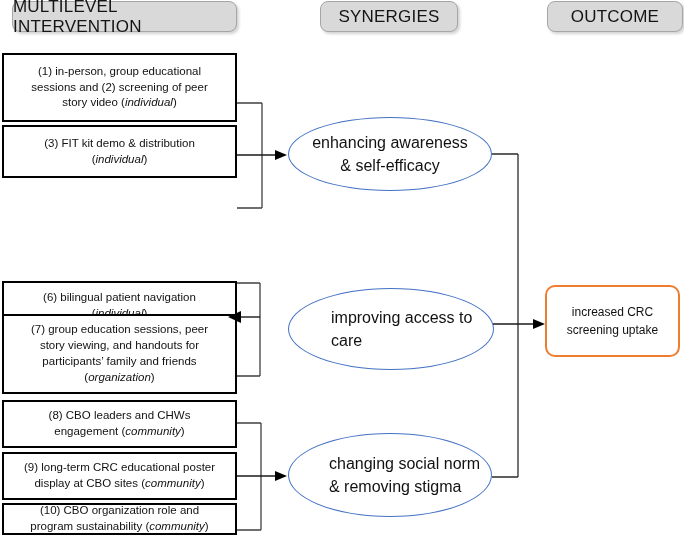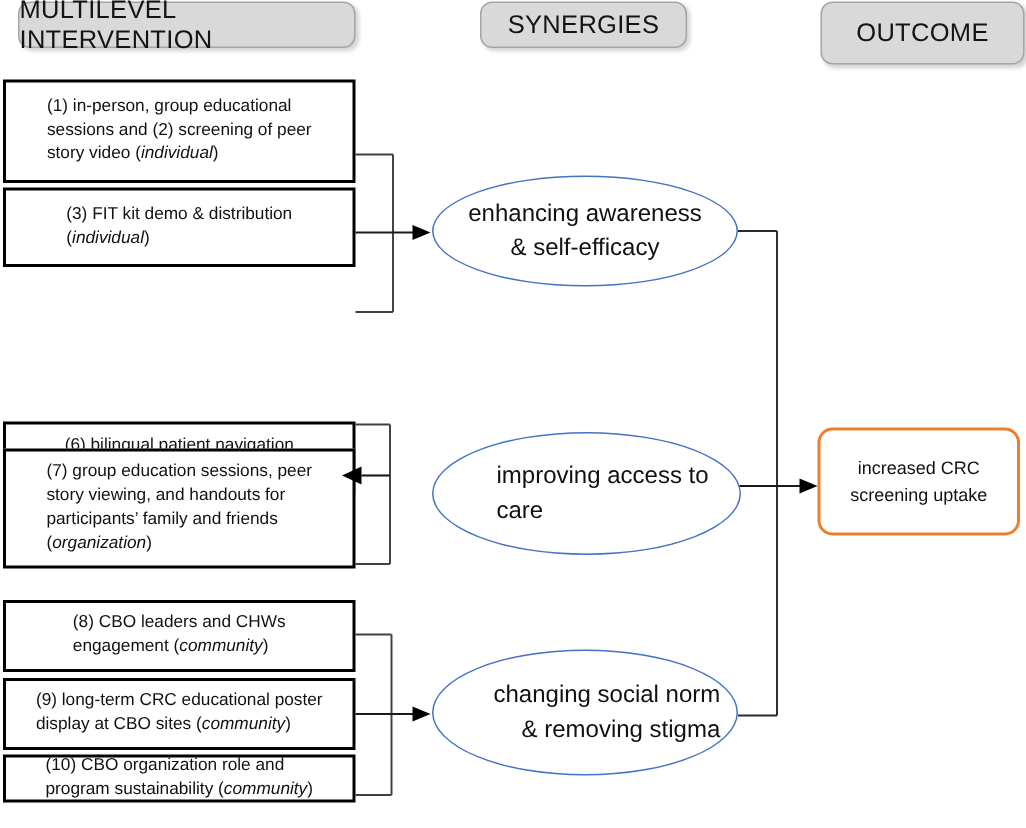--- a/index.html
+++ b/index.html
@@ -21,57 +21,58 @@
     box-shadow: 2px 2px 3px rgba(0,0,0,0.18);
     display: flex;
     align-items: center;
     justify-content: center;
     font-size: 17px;
     letter-spacing: 0.2px;
     color: #141414;
   }
   .hdr-intervention { left: 12px; top: 1px; width: 225px; height: 31px; }
   .hdr-synergies   { left: 320px; top: 1px; width: 138px; height: 31px; }
-  .hdr-outcome     { left: 547px; top: 1px; width: 136px; height: 42px; }
+  .hdr-outcome     { left: 547px; top: 1px; width: 136px; height: 31px; }
   .ibox {
     position: absolute;
     left: 2px;
     width: 235px;
     background: #ffffff;
     border: 2px solid #000000;
     display: flex;
     align-items: center;
     justify-content: center;
+    text-align: center;
     font-size: 11.5px;
     line-height: 1.38;
     white-space: pre-line;
     padding: 1px 2px;
   }
   .b1  { top: 53px;  height: 69px; }
   .b2  { top: 125px; height: 53px; }
   .b3  { top: 180px; height: 60px; }
   .b6  { top: 253px; height: 49px; margin-top: 28px; }
-  .b7  { top: 299px; height: 80px; }
+  .b7  { top: 314px; height: 80px; }
   .b8  { top: 400px; height: 48px; }
   .b9  { top: 452px; height: 48px; }
   .b10 { top: 503px; height: 32px; }
   .ell {
     position: absolute;
     background: #ffffff;
     border: 1.5px solid #4472C4;
     border-radius: 50%;
     display: flex;
     align-items: center;
     font-size: 16px;
     line-height: 1.45;
     white-space: pre-line;
   }
   .e1 { left: 288px; top: 117px; width: 204px; height: 74px; justify-content: center; text-align: center; }
   .e2 { left: 288px; top: 288px; width: 206px; height: 82px; padding-left: 42px; text-align: left; }
-  .e3 { left: 288px; top: 433px; width: 204px; height: 84px; padding-left: 40px; text-align: right; }
+  .e3 { left: 288px; top: 433px; width: 204px; height: 84px; padding-left: 40px; text-align: left; }
   .outcome-box {
     position: absolute;
     left: 545px; top: 285px; width: 135px; height: 72px;
     background: #ffffff;
     border: 2px solid #ED7D31;
     border-radius: 10px;
     display: flex;
     align-items: center;
     justify-content: center;
     text-align: center;

